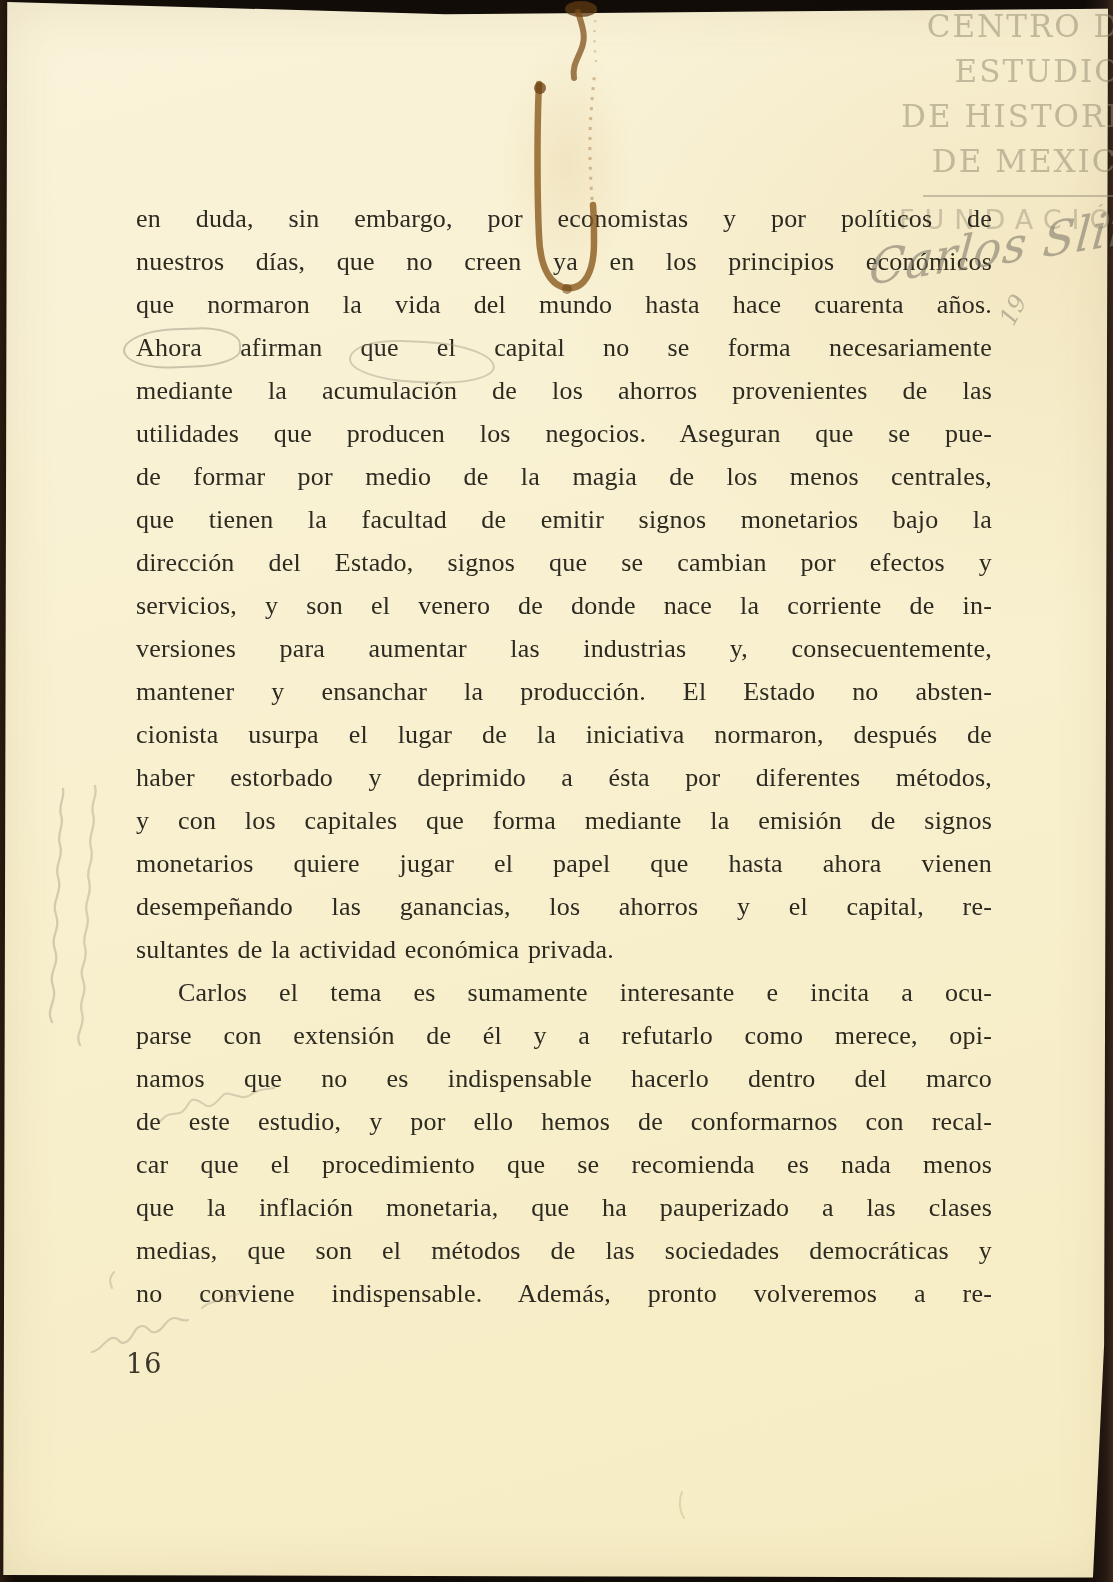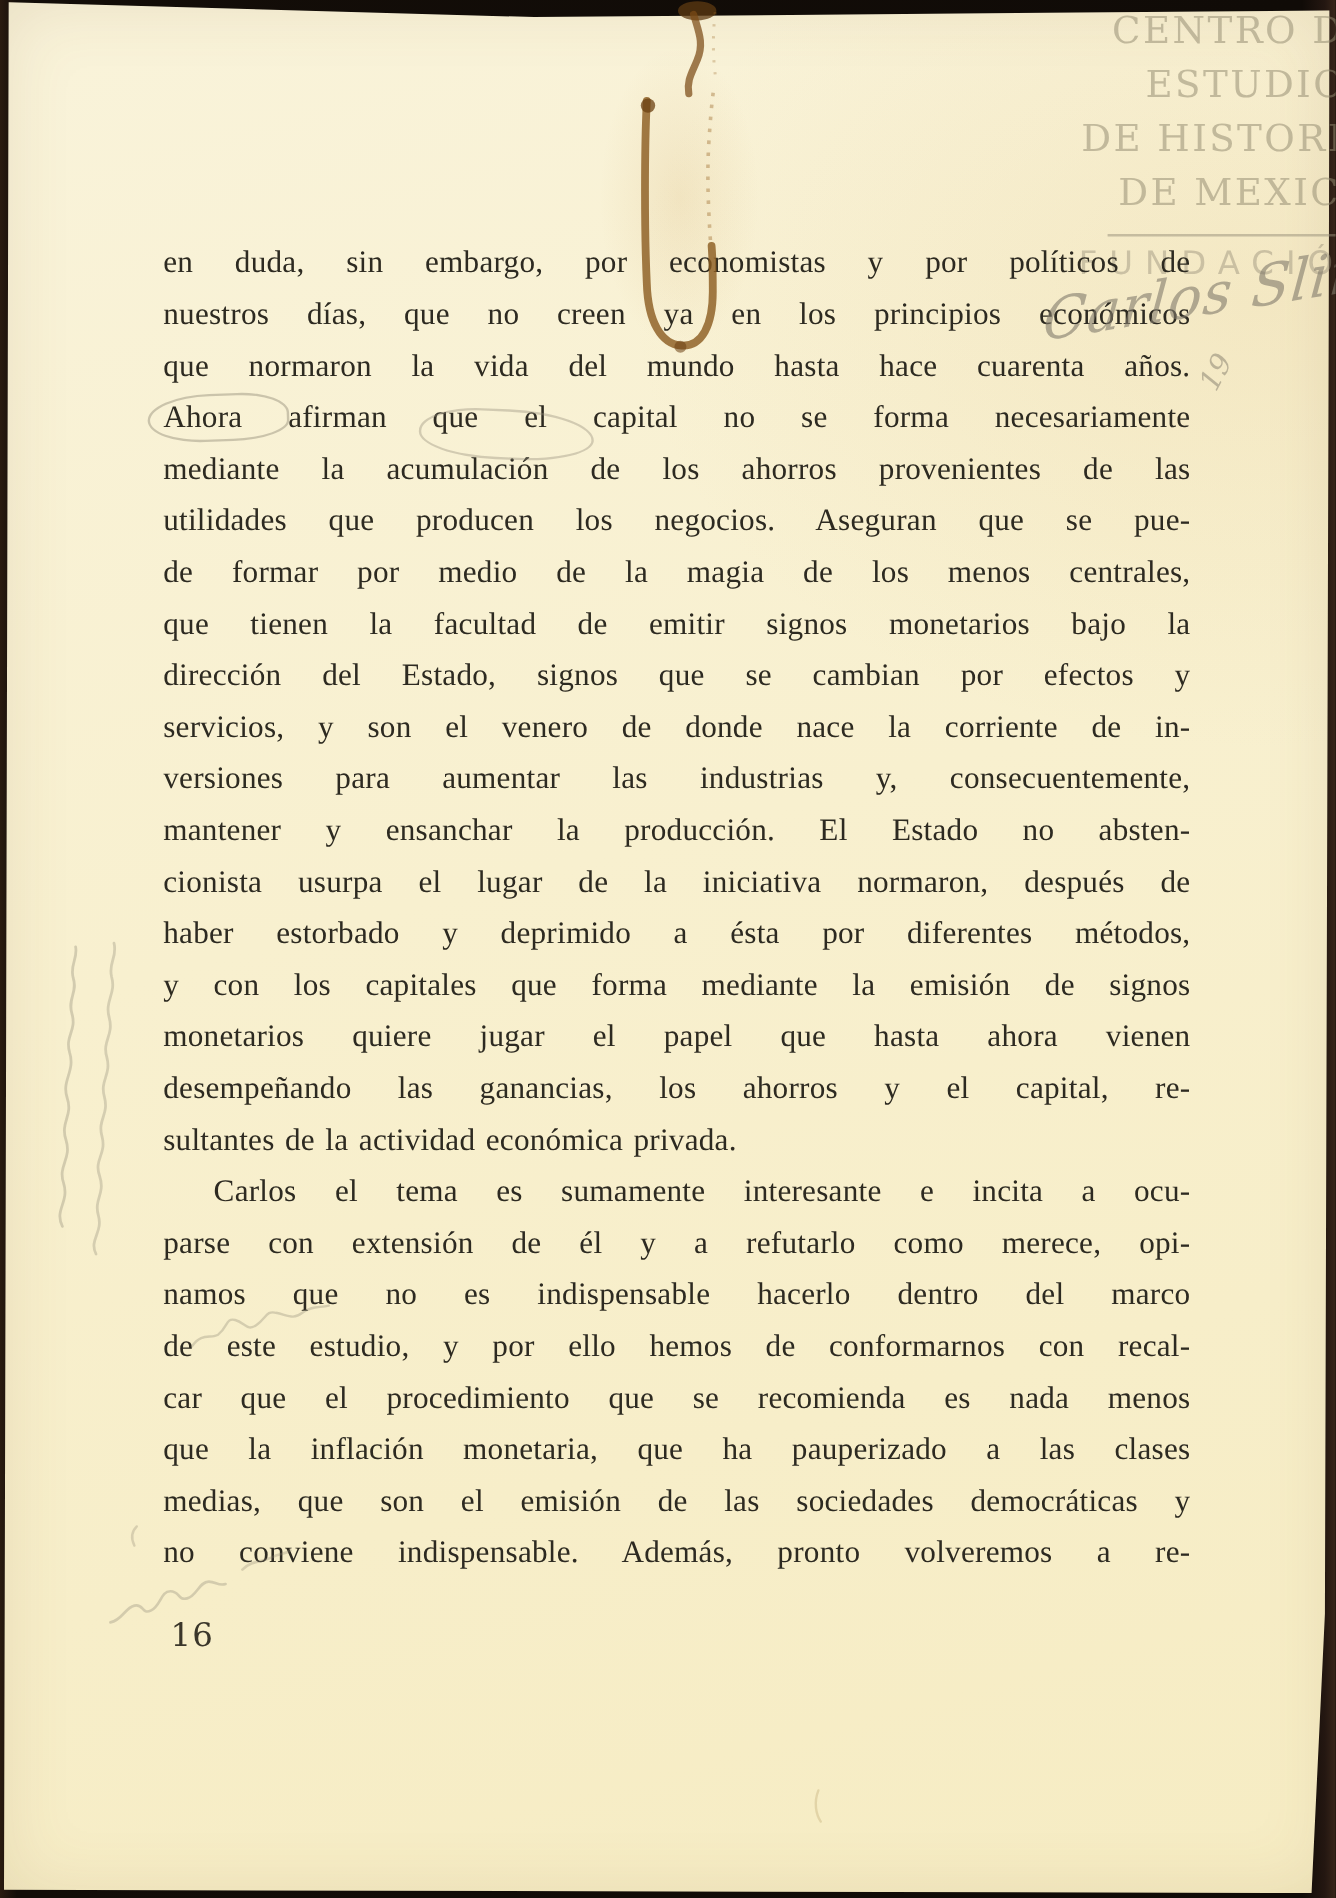--- a/index.html
+++ b/index.html
@@ -50,21 +50,21 @@
   
   #textblock{
     position:absolute;left:136px;top:197px;width:856px;
     font-size:26px;line-height:43px;color:#2d2a21;
     word-spacing:2px;letter-spacing:0.2px;
   }
   .line{text-align:justify;text-align-last:justify;height:43px;overflow:hidden;font-family:Liberation Serif, serif;}
   .line.para-end{text-align-last:left;}
   .line.indent{text-indent:42px;}
   #page-number{
-    position:absolute;left:142px;top:1348px;font-size:27px;color:#3a362a;
+    position:absolute;left:126px;top:1348px;font-size:27px;color:#3a362a;
     letter-spacing:1px;
   }
   
   .pencil-ring{position:absolute;border:2px solid rgba(146,139,120,.45);}
   #ring-ahora{left:123px;top:328px;width:114px;height:36px;
     border-radius:55% 45% 50% 50% / 65% 55% 50% 60%;transform:rotate(-2deg);}
   #ring-que{left:349px;top:341px;width:142px;height:38px;
     border-radius:40% 55% 48% 50% / 55% 62% 50% 55%;transform:rotate(2.5deg);
     border-color:rgba(146,139,120,.38);}
   
@@ -104,21 +104,21 @@
     <div class="line">y con los capitales que forma mediante la emisión de signos</div>
     <div class="line">monetarios quiere jugar el papel que hasta ahora vienen</div>
     <div class="line">desempeñando las ganancias, los ahorros y el capital, re-</div>
     <div class="line para-end">sultantes de la actividad económica privada.</div>
     <div class="line indent">Carlos el tema es sumamente interesante e incita a ocu-</div>
     <div class="line">parse con extensión de él y a refutarlo como merece, opi-</div>
     <div class="line">namos que no es indispensable hacerlo dentro del marco</div>
     <div class="line">de este estudio, y por ello hemos de conformarnos con recal-</div>
     <div class="line">car que el procedimiento que se recomienda es nada menos</div>
     <div class="line">que la inflación monetaria, que ha pauperizado a las clases</div>
-    <div class="line">medias, que son el emisión de las sociedades democráticas y</div>
+    <div class="line">medias, que son el métodos de las sociedades democráticas y</div>
     <div class="line">no conviene indispensable.  Además, pronto volveremos a re-</div>
   </div>
 
   <div id="page-number">16</div>
 
   <div id="ring-ahora" class="pencil-ring"></div>
   <div id="ring-que" class="pencil-ring"></div>
 
   <svg id="overlay" width="1113" height="1582" viewBox="0 0 1113 1582">
 

